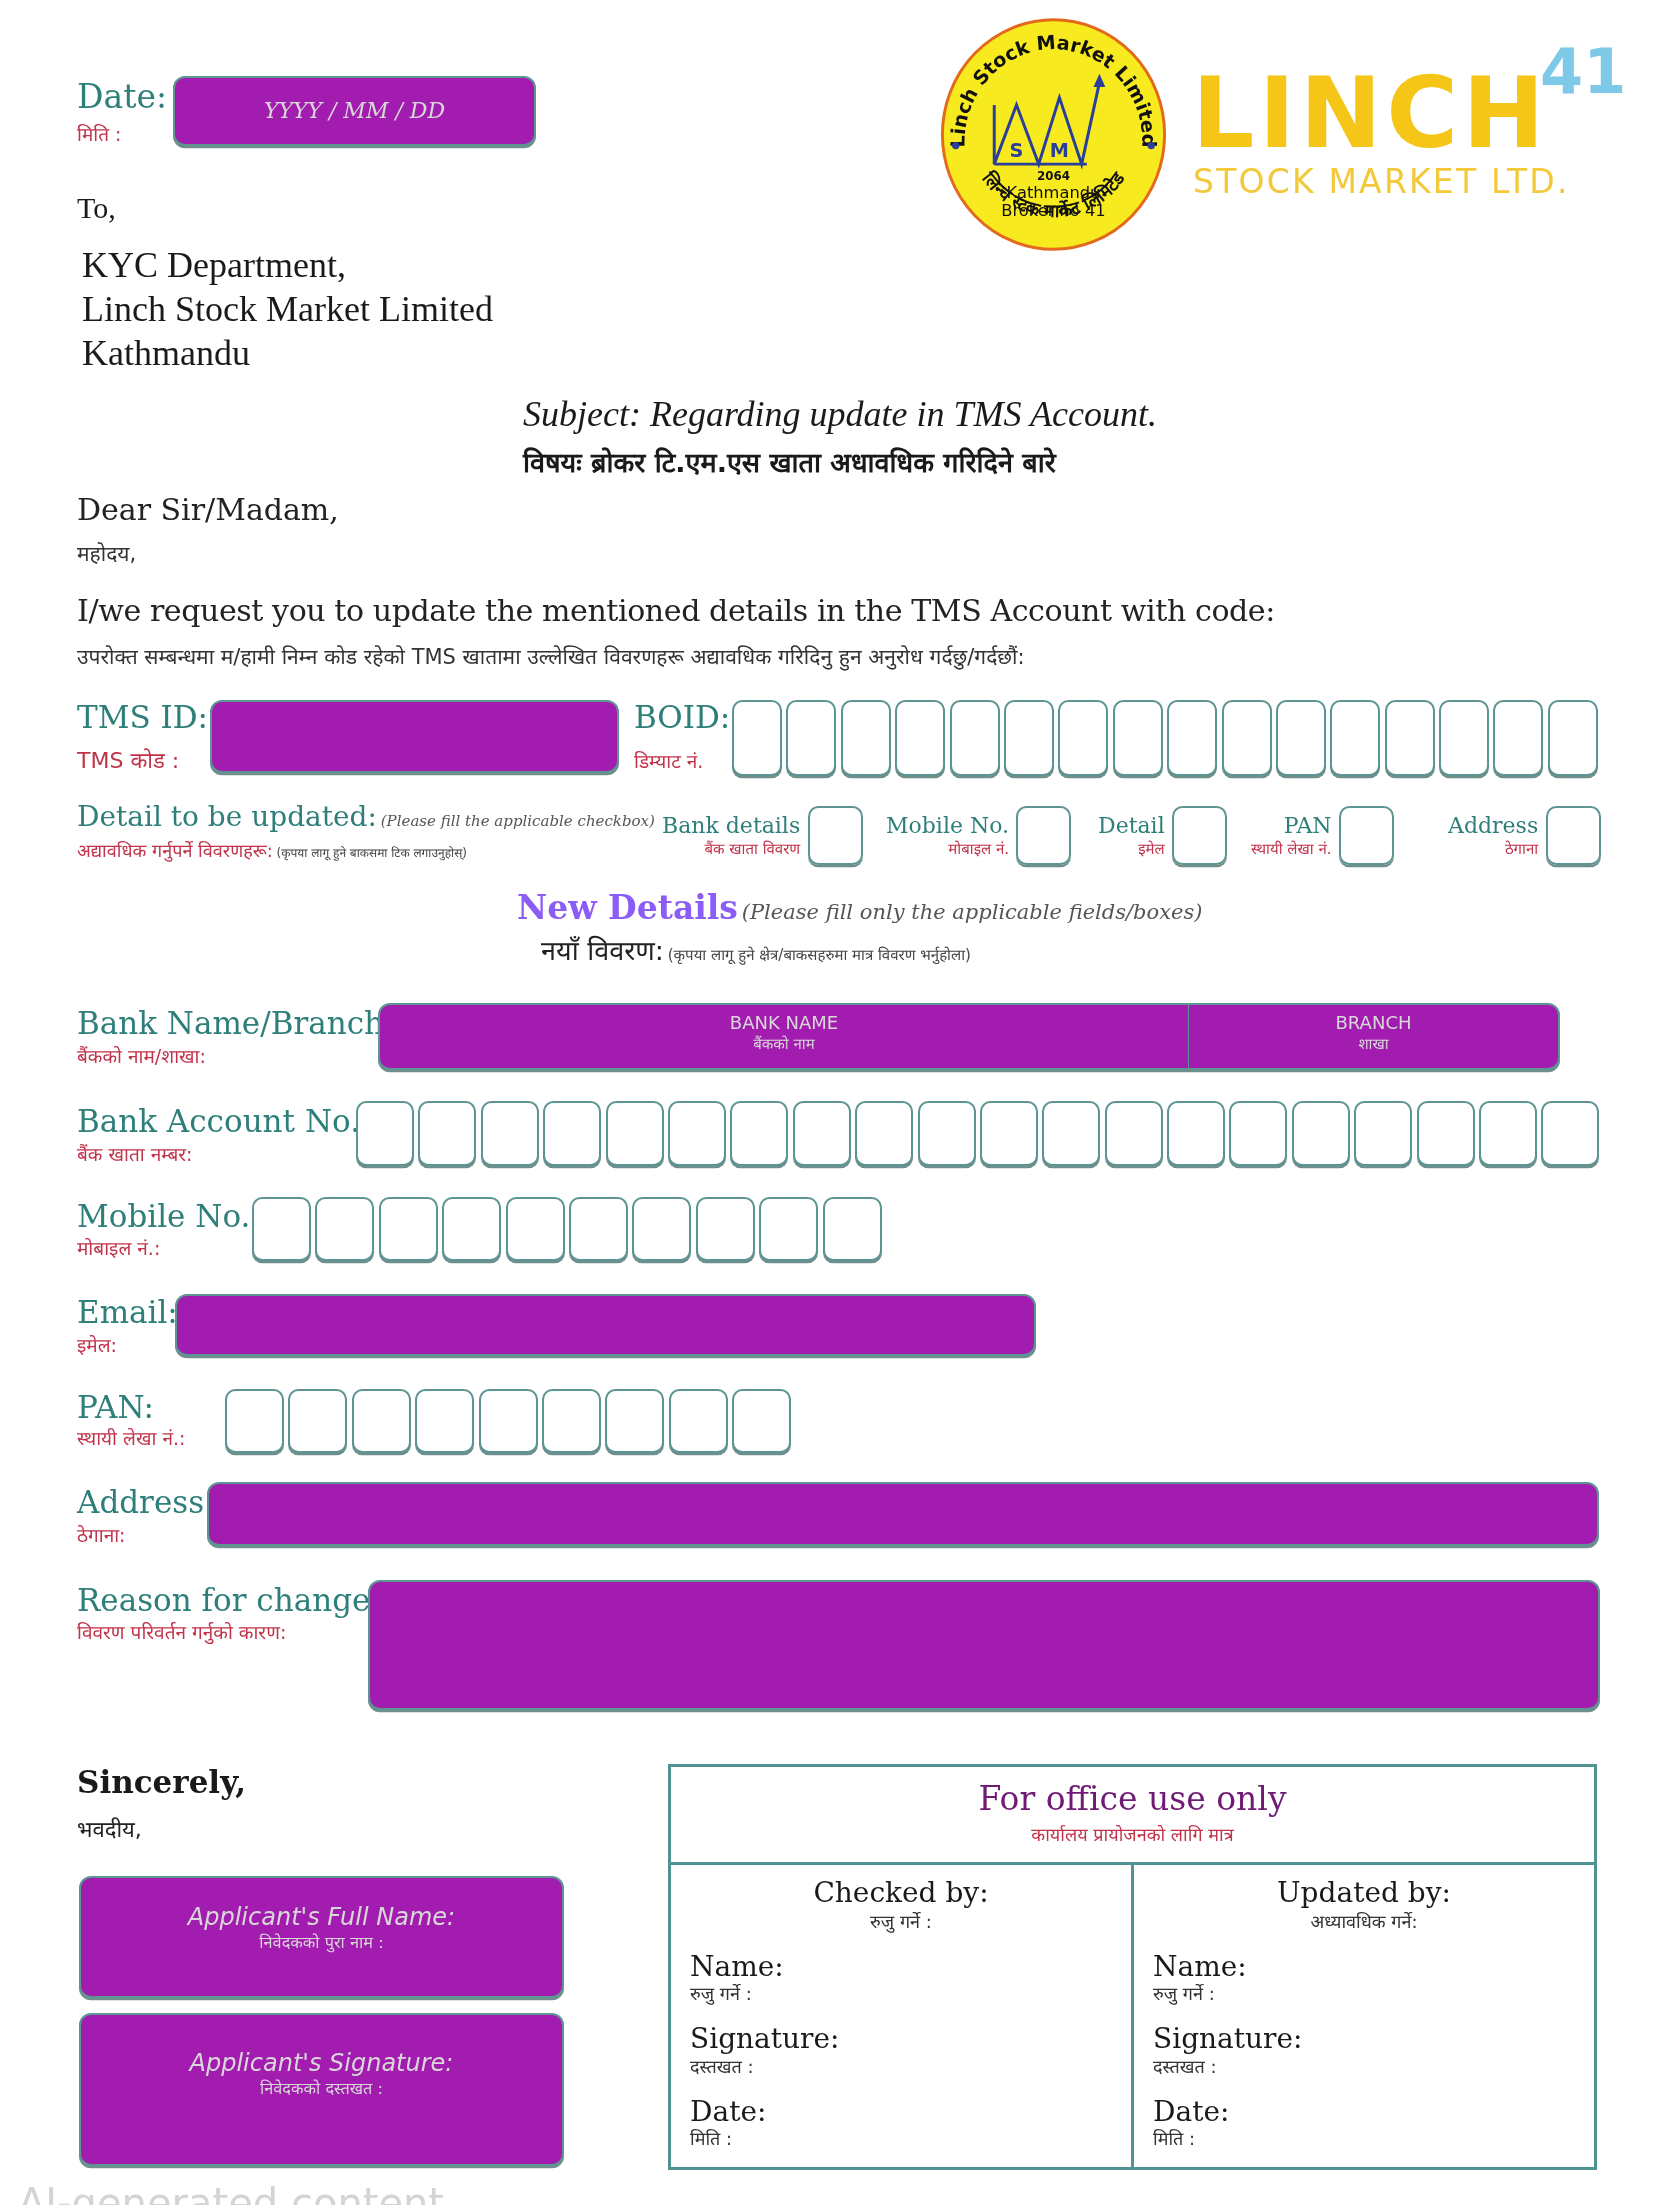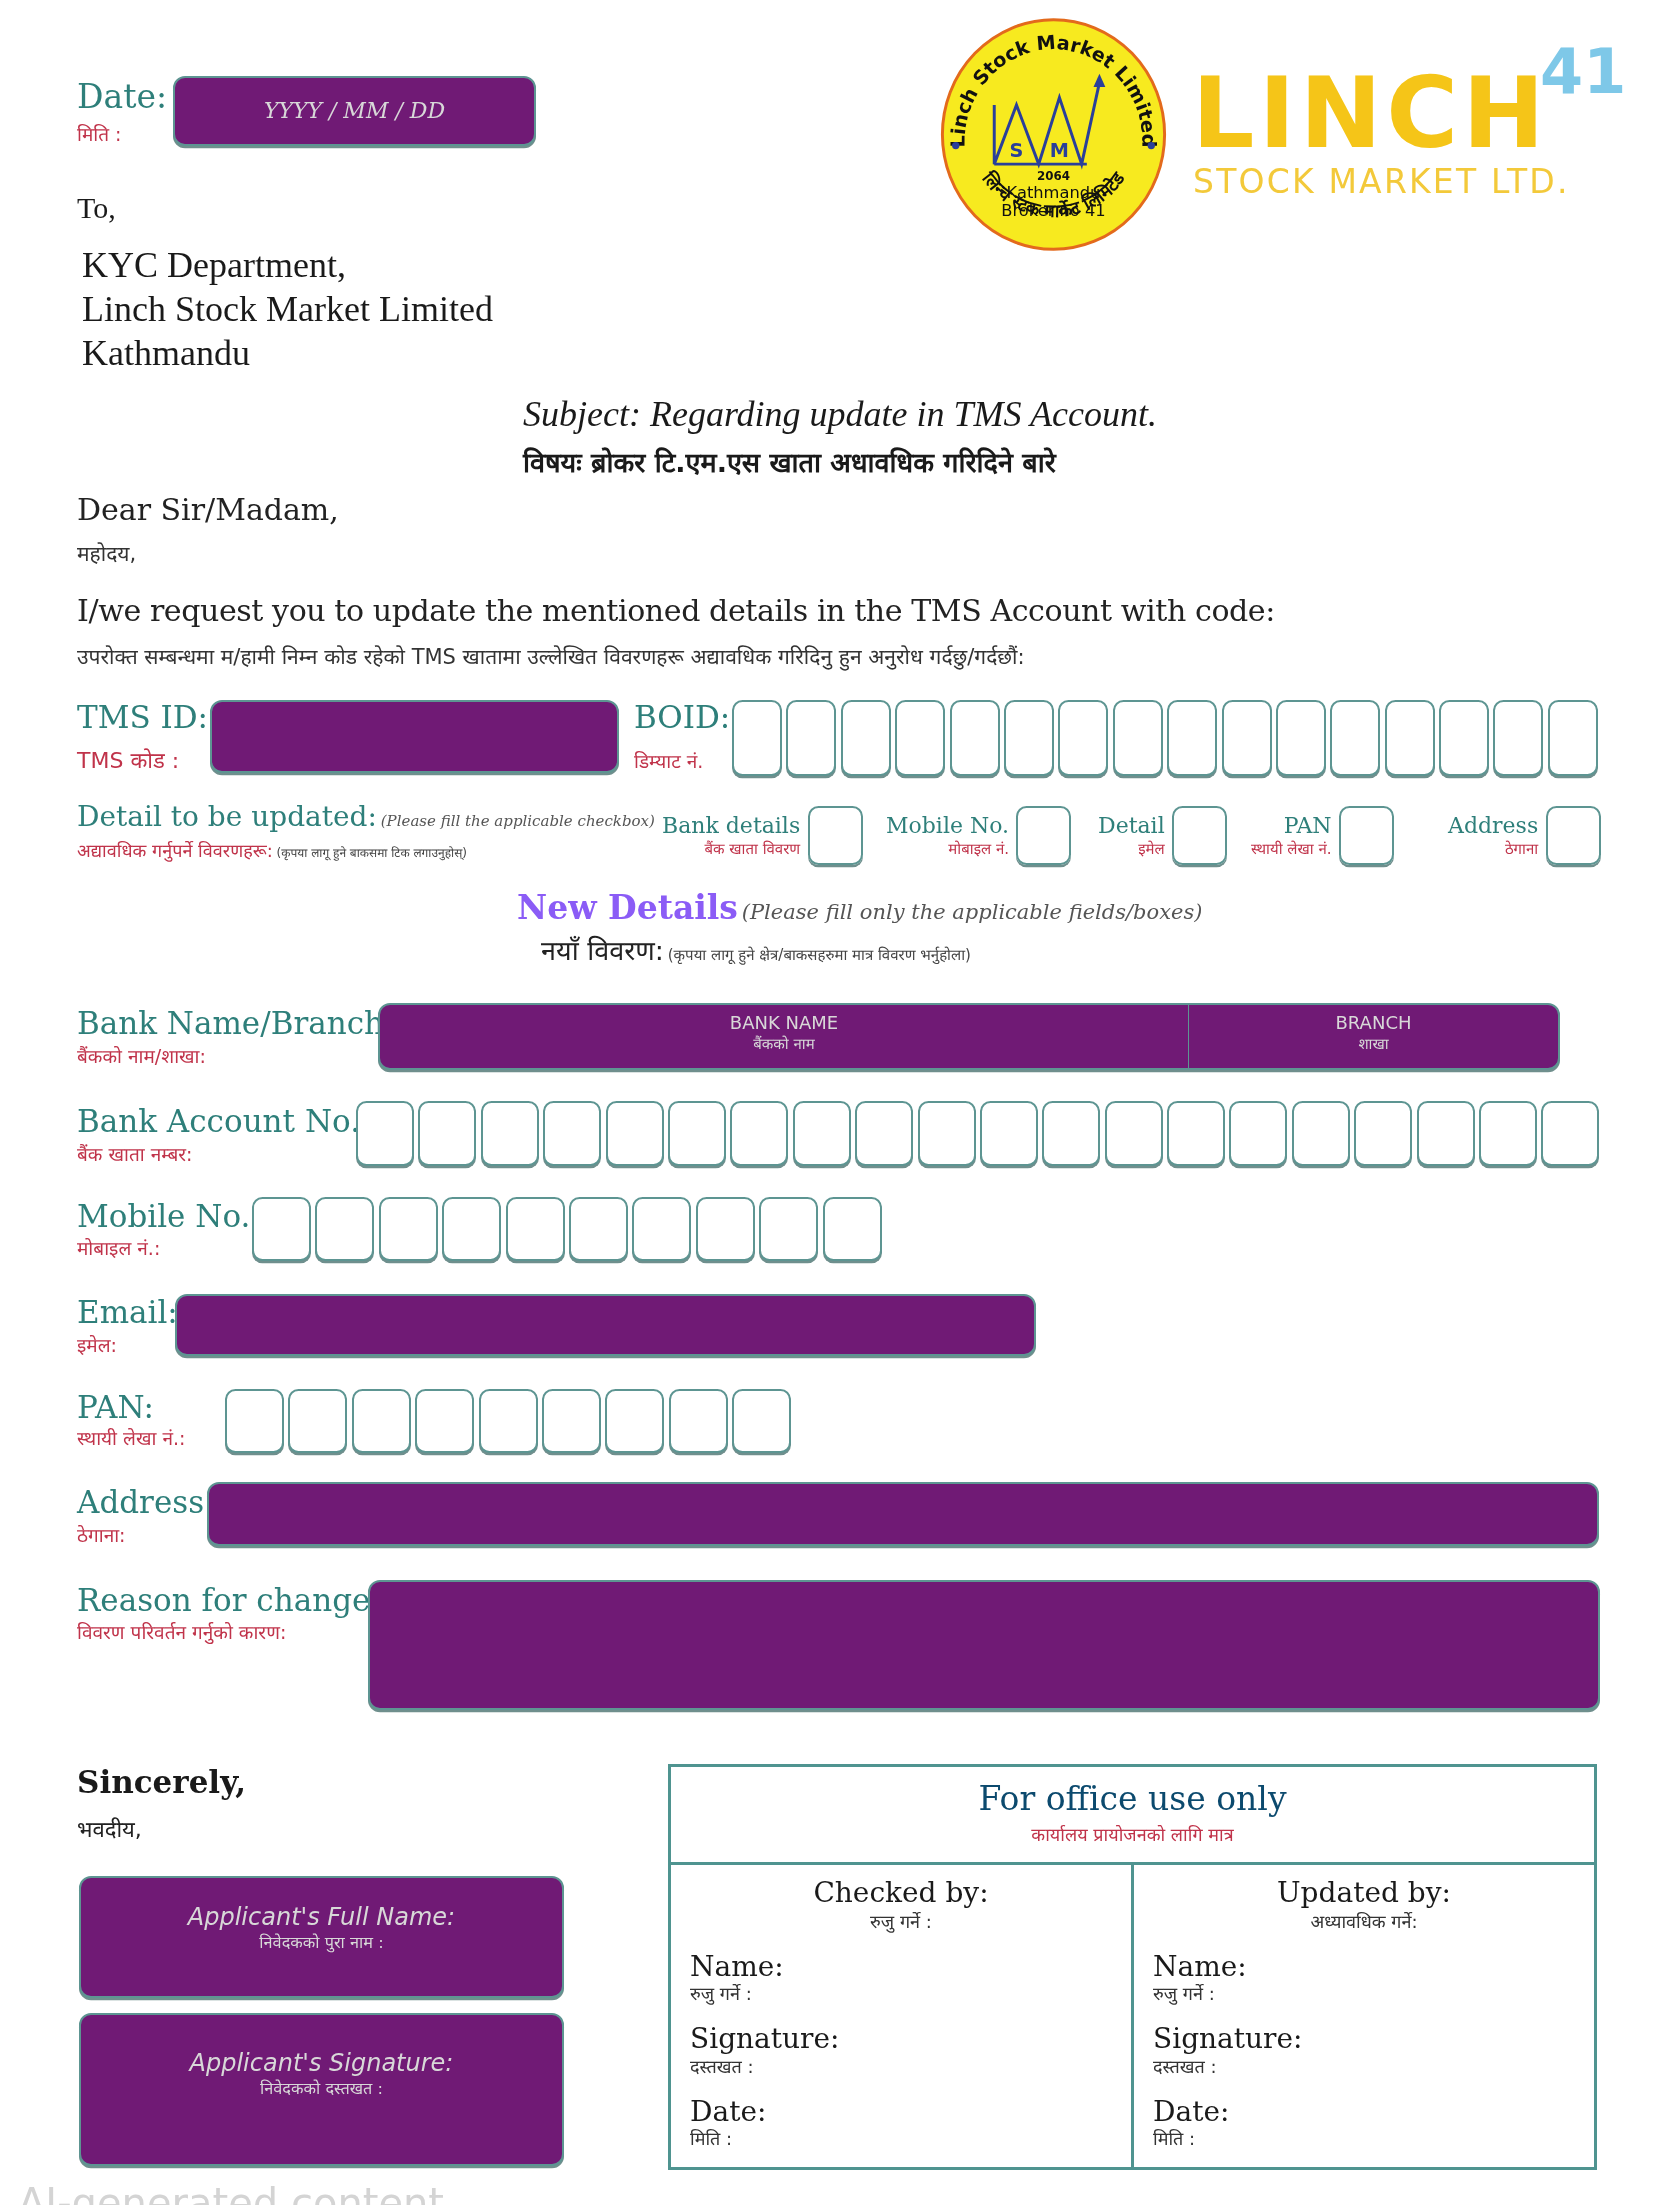--- a/index.html
+++ b/index.html
@@ -1,20 +1,20 @@
 <!DOCTYPE html>
 <html style="font-size:12px"><head>
 <meta charset="utf-8">
 <style>
   html,body{margin:0;padding:0;background:#fff;}
   body{width:1658px;height:2205px;position:relative;overflow:hidden;font-family:"DejaVu Serif",serif;color:#1a1a1a;}
   .abs{position:absolute;}
   .lbl-en{font-family:"DejaVu Serif",serif;font-size:31px;color:#2e7f7a;line-height:1.1;white-space:nowrap;}
   .lbl-np{font-family:"DejaVu Sans",sans-serif;font-size:19px;color:#c0334a;line-height:1.2;white-space:nowrap;}
-  .box{position:absolute;border:2.2px solid #5d9592;border-radius:12px;box-shadow:0 2.2px 0 #6f8f8d;background:#701a75;box-sizing:border-box;}
+  .box{position:absolute;border:2.2px solid #5d9592;border-radius:12px;box-shadow:0 2.2px 0 #6f8f8d;background:#a21caf;box-sizing:border-box;}
   .cells{position:absolute;display:flex;gap:4.4px;}
   .cell{border:2.2px solid #5d9592;border-radius:10.4px;box-shadow:0 2.2px 0 #6f8f8d;background:#fff;box-sizing:border-box;}
   .ph{color:#d8d8d8;font-family:"DejaVu Sans",sans-serif;text-align:center;}
   .check{width:55px;height:59px;border:2.2px solid #5d9592;border-radius:10.4px;box-shadow:0 2.2px 0 #6f8f8d;box-sizing:border-box;}
   .chk-wrap{position:absolute;display:flex;align-items:center;gap:7.4px;}
   .chk-text{text-align:right;}
   .chk-text .en{font-family:"DejaVu Serif",serif;font-size:22px;color:#2e7f7a;white-space:nowrap;}
   .chk-text .np{font-family:"DejaVu Sans",sans-serif;font-size:15px;color:#c0334a;white-space:nowrap;}
   .office{position:absolute;left:668px;top:1764px;width:929px;height:406px;border:3px solid #4f9490;box-sizing:border-box;}
   .office-head{height:98px;border-bottom:3px solid #4f9490;text-align:center;box-sizing:border-box;padding-top:12px;}
@@ -246,21 +246,21 @@
   <div class="ph" style="font-style:italic;font-size:24px;margin-top:25px;">Applicant's Full Name:</div>
   <div class="ph" style="font-size:16.3px;">निवेदकको पुरा नाम :</div>
 </div>
 <div class="box" style="left:79px;top:2013px;width:485px;height:153px;">
   <div class="ph" style="font-style:italic;font-size:24px;margin-top:34px;">Applicant's Signature:</div>
   <div class="ph" style="font-size:16.3px;">निवेदकको दस्तखत :</div>
 </div>
 
 <div class="office">
   <div class="office-head">
-    <div style="font-size:33px;color:#0c4a6e;">For office use only</div>
+    <div style="font-size:33px;color:#701a75;">For office use only</div>
     <div style="font-family:'DejaVu Sans',sans-serif;font-size:18px;color:#c0334a;margin-top:4.4px;">कार्यालय प्रायोजनको लागि मात्र</div>
   </div>
   <div class="office-cols">
     <div class="office-col">
       <div class="ocol-title">Checked by:</div>
       <div class="ocol-sub">रुजु गर्ने :</div>
       <div class="ofield">
           <div class="en">Name:</div>
           <div class="np">रुजु गर्ने :</div>
         </div>

